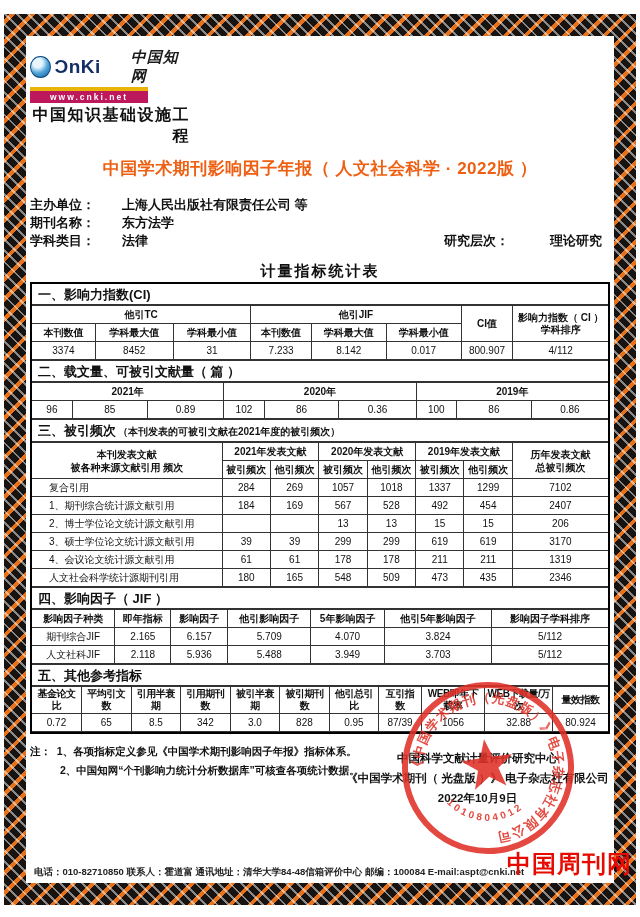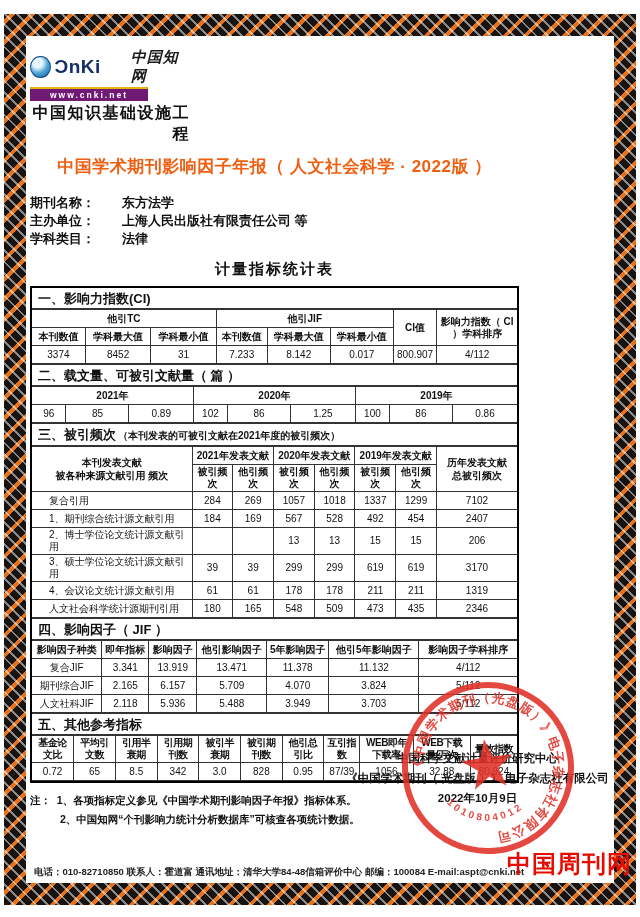--- a/index.html
+++ b/index.html
@@ -7,49 +7,49 @@
   body { position:relative; background:#fff; font-family:"Liberation Sans","DejaVu Sans",sans-serif; color:#111; overflow:hidden; }
 
   
   .frame { position:absolute; left:4px; top:14px; right:4px; bottom:12px; z-index:1;
     background:
       repeating-linear-gradient(45deg, rgba(255,255,255,0) 0 6px, rgba(255,255,255,.5) 6px 8px),
       repeating-linear-gradient(-45deg, #171310 0 5px, #e5721a 5px 9px, #171310 9px 14px);
   }
   .frame::after { content:""; position:absolute; left:22px; top:22px; right:22px; bottom:22px; background:#fff; }
 
-  .content { position:absolute; left:30px; top:44px; width:489px; z-index:3; }
+  .content { position:absolute; left:30px; top:44px; width:580px; z-index:3; }
 
   
   .hdr-row { display:flex; justify-content:space-between; align-items:flex-end; margin-top:4px; }
   .logo { width:160px; }
   .logo-top { display:flex; align-items:center; gap:4px; }
   .globe { width:22px; height:22px; border-radius:50%; display:inline-block;
     background: radial-gradient(circle at 35% 30%, #e8f5fc 0 25%, #4da3d6 55%, #125a96 100%); border:1px solid #0d4a80;}
   .cnki-word { font-size:19px; font-weight:bold; color:#142f66; letter-spacing:0.5px; }
   .cnki-cn { font-size:15px; font-weight:bold; color:#1a1a1a; font-style:italic; letter-spacing:1px;margin-left:26px; }
-  .logo-bar { margin-top:1px; width:118px; background:#701a75; border-top:2px solid #eab308; color:#fff;
+  .logo-bar { margin-top:1px; width:118px; background:#be185d; border-top:4px solid #eab308; color:#fff;
     font-size:8.5px; font-weight:bold; text-align:center; letter-spacing:2px; padding:1px 0; }
   .logo-sub { margin-top:2px; font-size:16px; font-weight:bold; letter-spacing:1.5px; color:#111;text-align:right; }
   .serial { font-size:13px; font-weight:bold; letter-spacing:0.5px; }
 
   .doc-title { text-align:center; margin-top:10px; font-size:17px; font-weight:bold; color:#ee5f12; letter-spacing:0.5px; }
 
   
   .info { margin-top:16px; font-size:13px; font-weight:bold; line-height:18px; position:relative; }
   .info .row { white-space:nowrap; }
   .info .lab { display:inline-block; min-width:78px; }
   .info .val { margin-left:14px; font-weight:bold; }
   .research { position:absolute; right:8px; top:36px; }
   .research .val { margin-left:28px; }
 
   .tbl-title { text-align:center; font-size:15px; font-weight:bold; margin-top:12px; letter-spacing:2px; }
 
   
-  .tbl-wrap { margin-top:7px; border:2px solid #000; }
+  .tbl-wrap { margin-top:1px; border:2px solid #000; }
   .sec-title { font-size:13px; font-weight:bold; padding:3px 6px 2px; border-bottom:1px solid #333; line-height:15px; }
   .sec-note { font-size:10px; font-weight:bold; margin-left:2px; }
   table { width:100%; border-collapse:collapse; table-layout:fixed; }
   td { border:1px solid #333; font-size:10px; text-align:center; padding:1px 2px; height:18px; line-height:12px; }
   table tr td:first-child { border-left:none; } table tr td:last-child { border-right:none; }
   .lbl { text-align:left; padding-left:17px; }
   .h td { font-weight:bold; }
   .two-line div { line-height:13px; }
 
   
@@ -81,27 +81,30 @@
       </div>
       <div class="logo-bar">www.cnki.net</div>
       <div class="logo-sub">中国知识基础设施工程</div>
     </div>
   </div>
 
   <div class="doc-title">中国学术期刊影响因子年报（ 人文社会科学 · 2022版 ）</div>
 
   <div class="info">
     <div class="row">
+      <span class="lab">主办单位：</span><span class="val">上海人民出版社有限责任公司 等</span>
+    </div>
+    <div class="row">
       <span class="lab">期刊名称：</span><span class="val">东方法学</span>
-    </div>
-    <div class="row">
-      <span class="lab">主办单位：</span><span class="val">上海人民出版社有限责任公司 等</span>
     </div>
     <div class="row">
       <span class="lab">学科类目：</span><span class="val">法律</span>
+    </div>
+    <div class="research">
+      <span class="lab">研究层次：</span><span class="val">理论研究</span>
     </div>
   </div>
 
   <div class="tbl-title">计量指标统计表</div>
 
   <div class="tbl-wrap">
 
     <div class="sec-title">一、影响力指数(CI)</div>
     <table>
       <colgroup>
@@ -160,21 +163,21 @@
         <td colspan="3">2021年</td>
         <td colspan="3">2020年</td>
         <td colspan="3">2019年</td>
       </tr>
       <tr>
         <td>96</td>
         <td>85</td>
         <td>0.89</td>
         <td>102</td>
         <td>86</td>
-        <td>1.25</td>
+        <td>0.36</td>
         <td>100</td>
         <td>86</td>
         <td>0.86</td>
       </tr>
     </tbody>
       </table>
 
     <div class="sec-title" style="border-top:1px solid #333;">
       <span>三、被引频次</span><span class="sec-note">（本刊发表的可被引文献在2021年度的被引频次）</span>
     </div>
@@ -289,29 +292,20 @@
           <tr class="h">
         <td>影响因子种类</td>
         <td>即年指标</td>
         <td>影响因子</td>
         <td>他引影响因子</td>
         <td>5年影响因子</td>
         <td>他引5年影响因子</td>
         <td>影响因子学科排序</td>
       </tr>
       <tr>
-        <td>复合JIF</td>
-        <td>3.341</td>
-        <td>13.919</td>
-        <td>13.471</td>
-        <td>11.378</td>
-        <td>11.132</td>
-        <td>4/112</td>
-      </tr>
-      <tr>
         <td>期刊综合JIF</td>
         <td>2.165</td>
         <td>6.157</td>
         <td>5.709</td>
         <td>4.070</td>
         <td>3.824</td>
         <td>5/112</td>
       </tr>
       <tr>
         <td>人文社科JIF</td>

